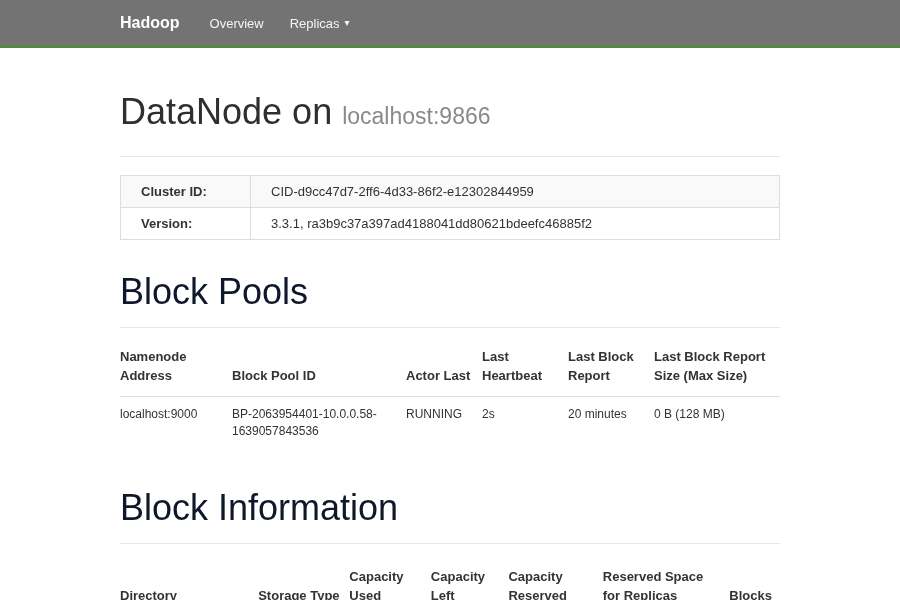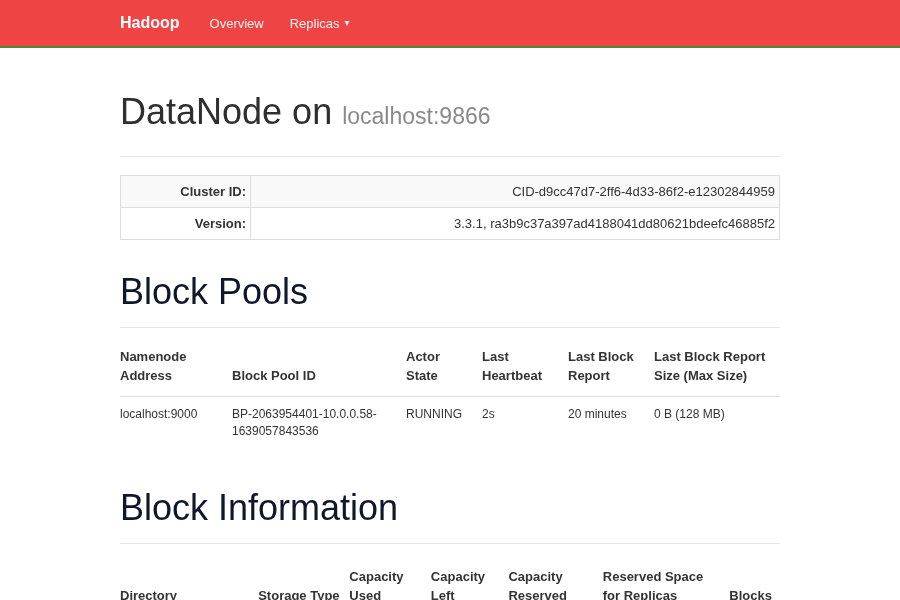--- a/index.html
+++ b/index.html
@@ -6,21 +6,21 @@
   html, body {
     width: 900px; height: 600px; overflow: hidden;
     background: #fff; color: #333;
     font-family: "Liberation Sans", "DejaVu Sans", sans-serif;
     font-size: 13px;
   }
   .container { width: 660px; margin: 0 auto; }
 
   
   .navbar {
-    height: 48px; background: #ef4444;
+    height: 48px; background: #737373;
     border-bottom: 2px solid #4d8c35;
   }
   .navbar .container { display: flex; align-items: center; height: 100%; }
   .brand {
     color: #ffffff; font-size: 16px; font-weight: 700;
     margin-right: 30px; cursor: pointer; text-decoration: none;
   }
   .nav-link {
     color: rgba(255,255,255,0.93); font-size: 13px;
     margin-right: 26px; cursor: pointer; text-decoration: none;
@@ -38,22 +38,22 @@
   hr.rule {
     border: 0; border-top: 1px solid #e6e6e6;
     margin: 24px 0 18px 0;
   }
   hr.rule-tight { margin: 16px 0 0 0; }
 
   
   table { border-collapse: collapse; width: 100%; }
   .info-table { border: 1px solid #ddd; }
   .info-table th, .info-table td {
-    border: 1px solid #ddd; padding: 8px 4px;
-    text-align: right; font-size: 13px; vertical-align: top;
+    border: 1px solid #ddd; padding: 8px 20px;
+    text-align: left; font-size: 13px; vertical-align: top;
   }
   .info-table th { width: 130px; font-weight: 700; }
   .info-table tr:first-child th, .info-table tr:first-child td { background: #f9f9f9; }
 
   
   h2.section-title {
     font-size: 36px; font-weight: 400; color: #0f172a;
     line-height: 1.1; margin: 32px 0 0 0;
   }
   h2.vol-title { margin-top: 38px; }
@@ -116,21 +116,21 @@
         <col style="width:174px">
         <col style="width:76px">
       <col style="width:86px">
         <col style="width:86px">
         <col style="width:126px">
     </colgroup>
     <thead>
       <tr>
         <th>Namenode Address</th>
         <th>Block Pool ID</th>
-        <th>Actor State</th>
+        <th>Actor Last</th>
         <th>Last Heartbeat</th>
         <th>Last Block Report</th>
         <th>Last Block Report Size (Max Size)</th>
       </tr>
     </thead>
     <tbody>
       <tr>
         <td>localhost:9000</td>
         <td class="wrap">BP-2063954401-10.0.0.58-1639057843536</td>
         <td>RUNNING</td>

